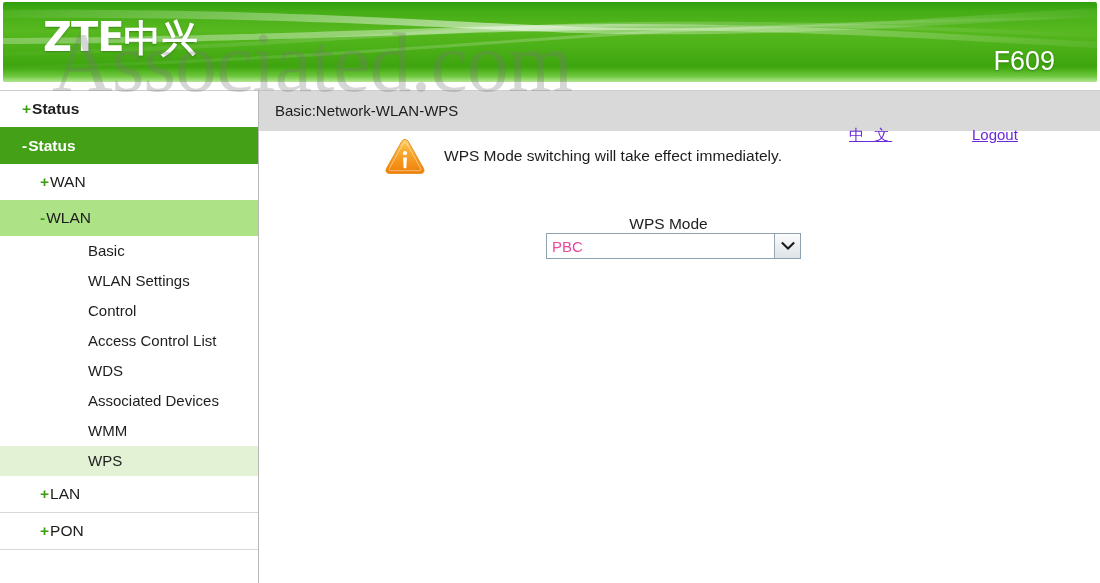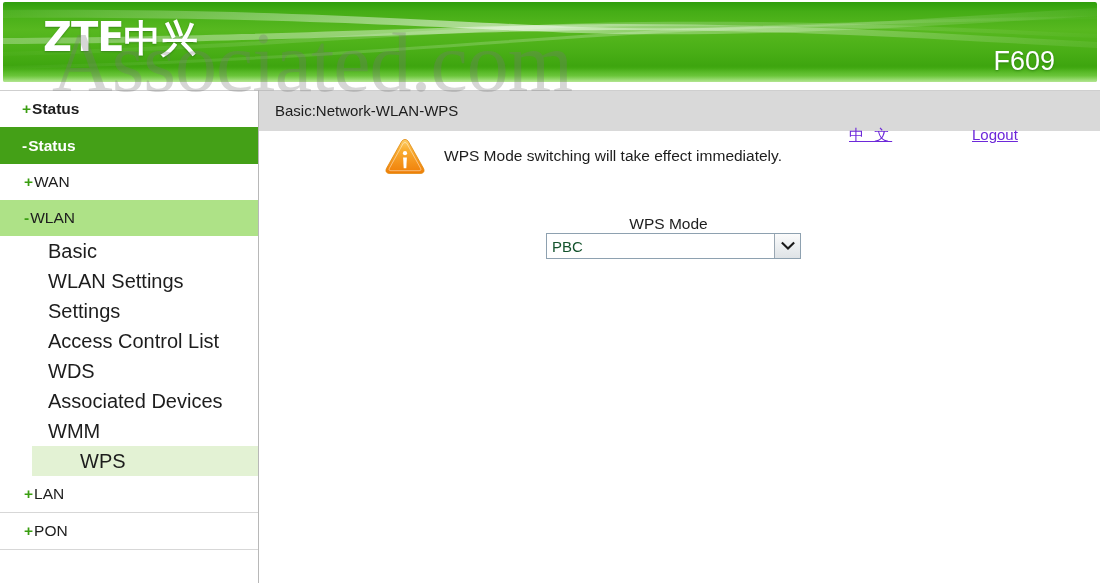--- a/index.html
+++ b/index.html
@@ -139,37 +139,36 @@
   }
   .lvl1.active {
     background: #44a017;
     color: #ffffff;
     height: 37px;
     line-height: 37px;
   }
   .lvl1.active .pm { color: #ffffff; }
   
   .lvl2 {
-    padding-left: 24px;
+    padding-left: 40px;
     font-weight: normal;
     font-size: 15.5px;
   }
   .lvl2.open {
     background: #aee287;
   }
   
   .lvl3 {
-    padding-left: 48px;
-    font-size: 20px;
+    padding-left: 88px;
+    font-size: 15px;
     height: 30px;
     line-height: 30px;
   }
   .lvl3.selected {
     background: #e3f2d4;
-    margin-left: 32px;
   }
   .nav-divider {
     height: 1px;
     background: #d7d7d7;
     margin: 0;
   }
 
   
   .content {
     flex: 1;
@@ -247,21 +246,21 @@
     border: 1px solid #8ea1b0;
     background: #ffffff;
     display: flex;
     align-items: stretch;
     box-sizing: border-box;
     cursor: pointer;
   }
   .select-value {
     flex: 1;
     font-size: 15px;
-    color: #14532d;
+    color: #ec4899;
     padding-left: 5px;
     display: flex;
     align-items: center;
     white-space: nowrap;
   }
   .select-arrow {
     width: 26px;
     border-left: 1px solid #9aa7b2;
     background: linear-gradient(to bottom, #fbfbfb 0%, #eceff1 50%, #dfe3e6 100%);
     display: flex;
@@ -330,21 +329,21 @@
       <span class="pm">-</span><span>WLAN</span>
     </div>
 
     <div class="nav-item lvl3">
       <span>Basic</span>
     </div>
     <div class="nav-item lvl3">
       <span>WLAN Settings</span>
     </div>
     <div class="nav-item lvl3">
-      <span>Settings</span>
+      <span>Control</span>
     </div>
     <div class="nav-item lvl3">
       <span>Access Control List</span>
     </div>
     <div class="nav-item lvl3">
       <span>WDS</span>
     </div>
     <div class="nav-item lvl3">
       <span>Associated Devices</span>
     </div>

